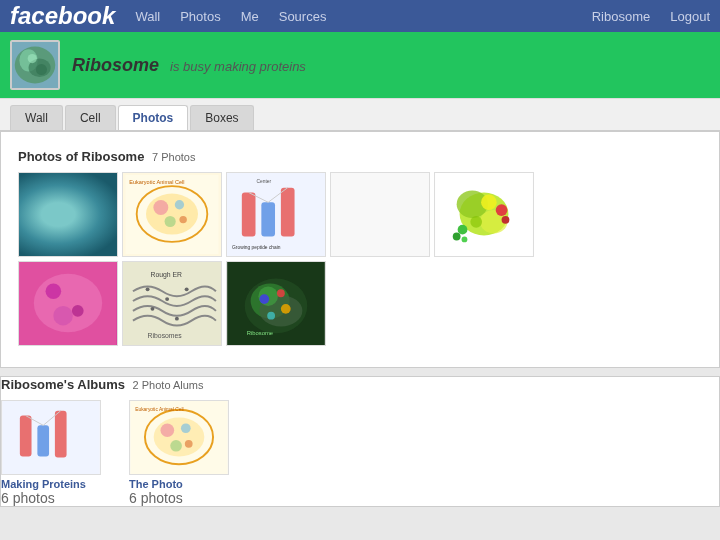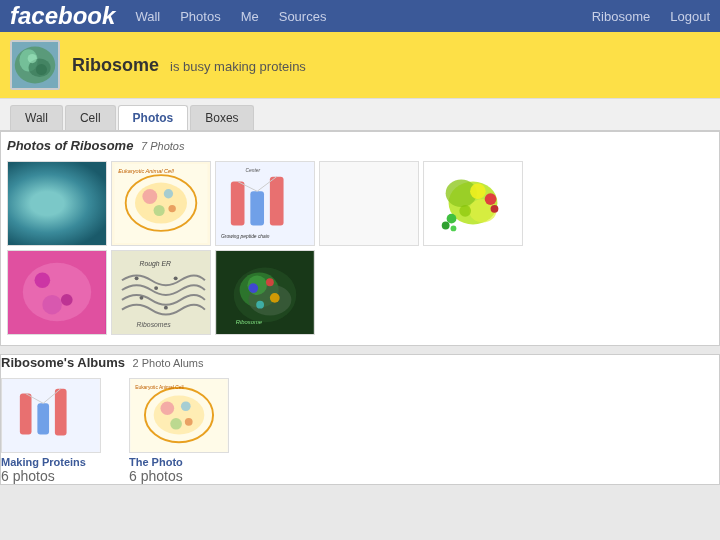--- a/index.html
+++ b/index.html
@@ -45,26 +45,27 @@
       color: #c8d0e7;
       font-size: 13px;
     }
     #navbar .nav-right a {
       color: #c8d0e7;
       text-decoration: none;
     }
 
     
     #profile-header {
-      background: #fde047;
+      background: #22c55e;
       display: flex;
       align-items: center;
       padding: 8px 10px;
       gap: 12px;
       border-bottom: 1px solid #ddd;
+      font-style: italic;
     }
     #profile-avatar {
       width: 50px;
       height: 50px;
       background: #7ab;
       border: 2px solid #ccc;
       border-radius: 2px;
       overflow: hidden;
       flex-shrink: 0;
     }
@@ -95,23 +96,22 @@
     .tab.active {
       background: white;
       font-weight: bold;
       color: #3b5998;
     }
 
     
     #photos-section {
       background: white;
       margin: 0;
-      padding: 6px;
+      padding: 17px;
       border: 1px solid #ccc;
-      font-style: italic;
     }
     #photos-section h2 {
       font-size: 13px;
       font-weight: bold;
       color: #333;
       margin-bottom: 8px;
     }
 
     
     .photo-grid {

